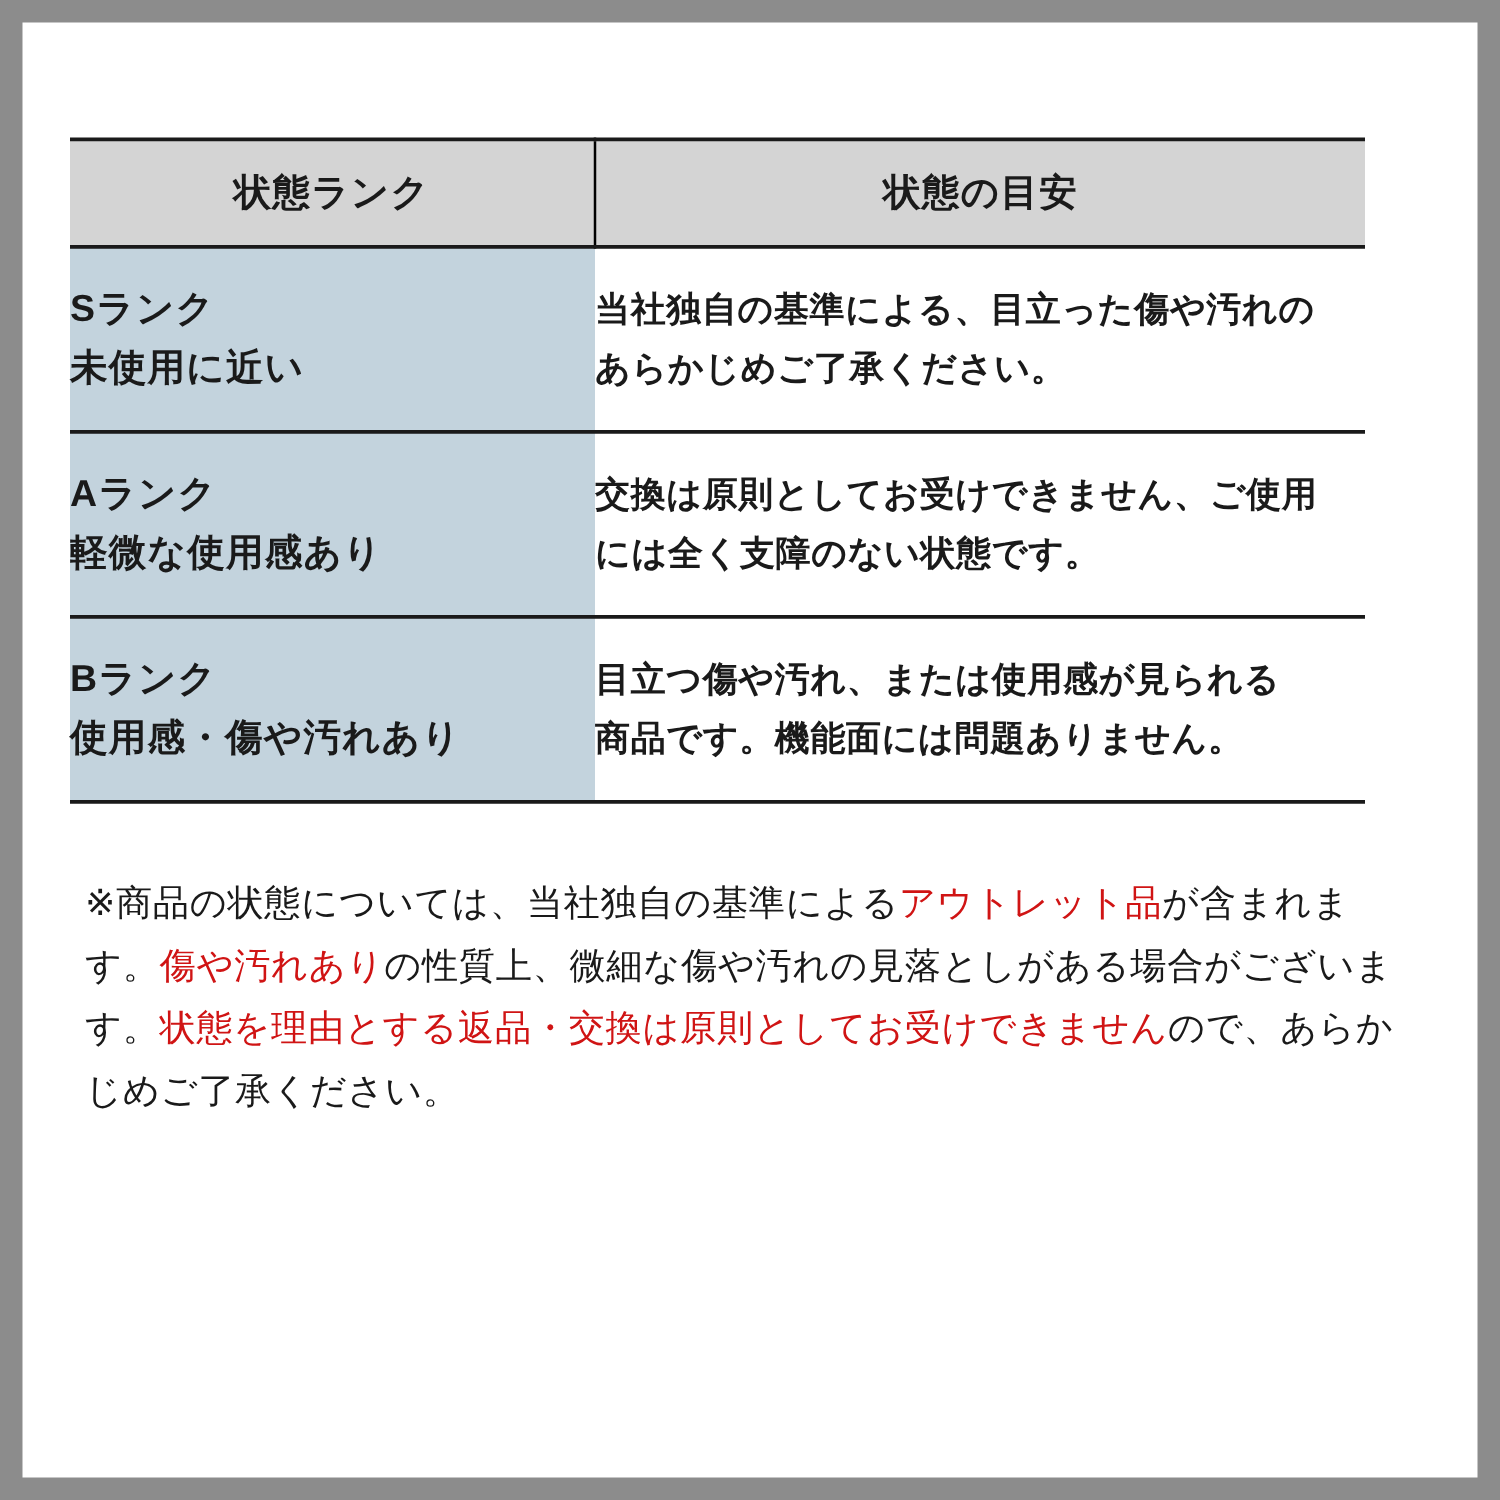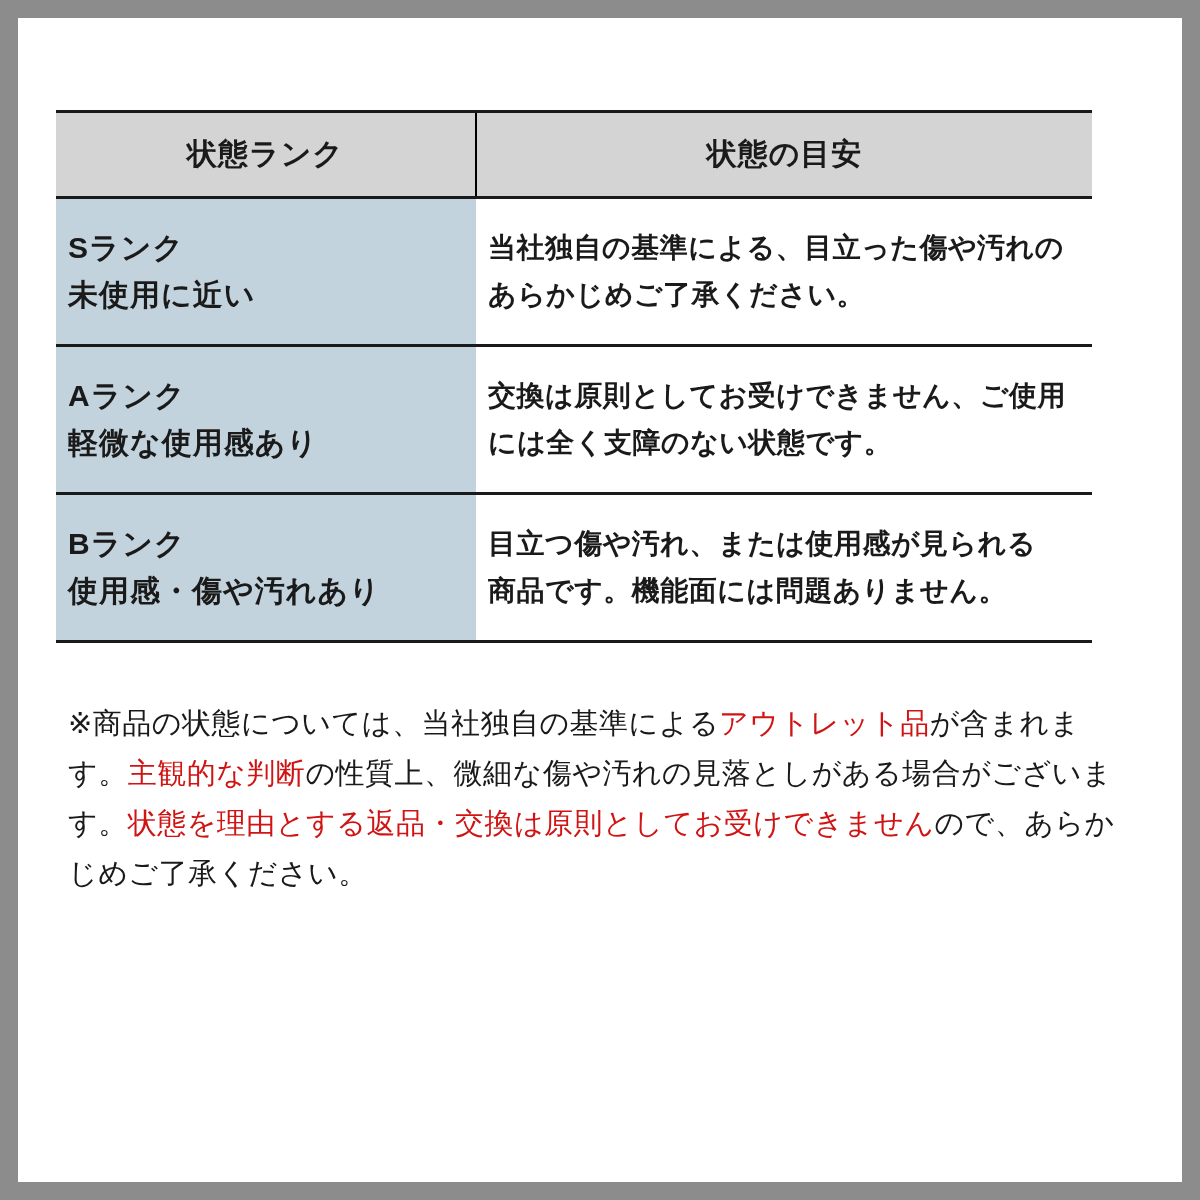--- a/index.html
+++ b/index.html
@@ -91,21 +91,21 @@
     margin: 56px 18px 0 18px;
     font-size: 29px;
     line-height: 1.72;
     color: #1a1a1a;
     letter-spacing: 0.5px;
     font-weight: normal;
   }
   .note .red {
     color: #d01414;
   }
-  .row-line { display: block; padding-left: 12px; }
+  .row-line { display: block; }
 </style>
 </head>
 <body>
 
 <div class="page">
   <div class="inner">
 
 
     <table class="rank-table">
       <colgroup>
@@ -147,17 +147,17 @@
           </td>
           <td class="cell-desc">
             <span class="row-line">目立つ傷や汚れ、または使用感が見られる</span>
             <span class="row-line">商品です。機能面には問題ありません。</span>
           </td>
         </tr>
       </tbody>
     </table>
 
     <div class="note">
-      <span>※商品の状態については、当社独自の基準による</span><span class="red">アウトレット品</span><span>が含まれます。</span><span class="red">主観的な判断</span><span>の性質上、微細な傷や汚れの見落としがある場合がございます。</span><span class="red">状態を理由とする返品・交換は原則としてお受けできません</span><span>ので、あらかじめご了承ください。</span>
+      <span>※商品の状態については、当社独自の基準による</span><span class="red">アウトレット品</span><span>が含まれます。</span><span class="red">傷や汚れあり</span><span>の性質上、微細な傷や汚れの見落としがある場合がございます。</span><span class="red">状態を理由とする返品・交換は原則としてお受けできません</span><span>ので、あらかじめご了承ください。</span>
     </div>
 
   </div>
 </div>
 
 </body></html>

